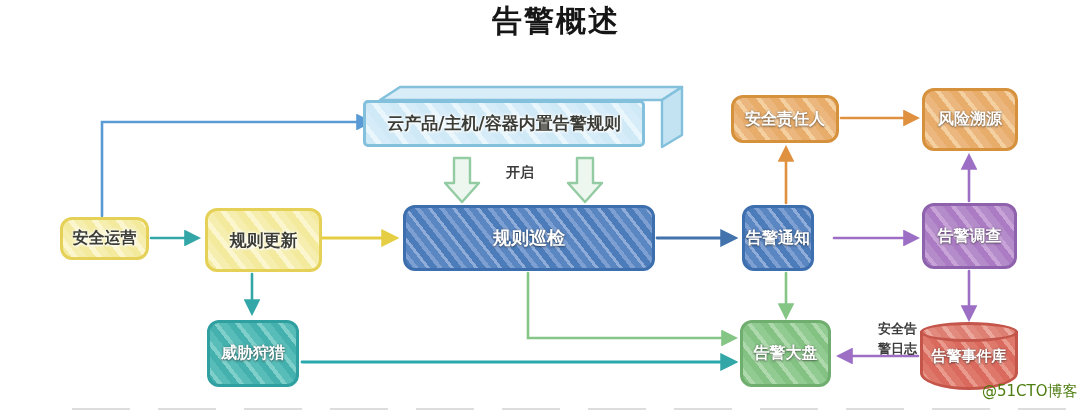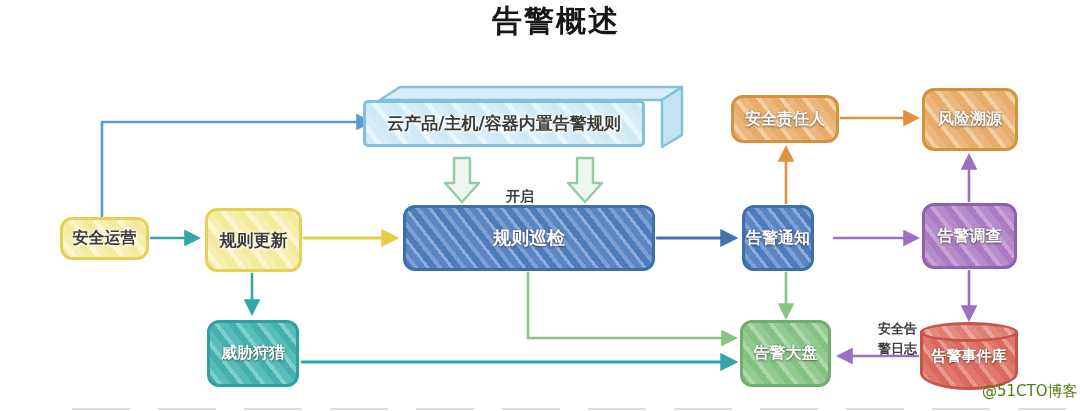--- a/index.html
+++ b/index.html
@@ -86,21 +86,21 @@
     text-align: center;
   }
 
   .float-label {
     position: absolute;
     z-index: 3;
     font-weight: 700;
     color: #3c3c3c;
     text-align: center;
   }
-  .enable-label { left: 492px; top: 164px; width: 56px; font-size: 14px; margin-top: 24px; }
+  .enable-label { left: 492px; top: 164px; width: 56px; font-size: 14px; }
   .log-label { left: 876px; top: 319px; width: 43px; font-size: 13px; line-height: 1.55; }
 
   .watermark {
     position: absolute;
     left: 982px; top: 382px;
     font-size: 15px;
     color: #4d7c0f;
     z-index: 4;
     white-space: nowrap;
   }
@@ -162,21 +162,21 @@
     <path d="M528,273 L528,338 L733,338" fill="none" stroke="#85c686" stroke-width="2.6" stroke-linecap="round" marker-end="url(#m-green)"></path>
     <path d="M302,362 L733,362" fill="none" stroke="#2aa9ad" stroke-width="2.8" stroke-linecap="round" marker-end="url(#m-teal)"></path>
     <path d="M918,356 L841,356" fill="none" stroke="#9c6fc4" stroke-width="2.6" stroke-linecap="round" marker-end="url(#m-purple)"></path>
 
     <path d="M454,158 L470,158 L470,183 L479,183 L462,202 L445,183 L454,183 Z" fill="#edf6ef" stroke="#93cba2" stroke-width="2.4" stroke-linejoin="round"></path>
     <path d="M577,158 L593,158 L593,183 L602,183 L585,202 L568,183 L577,183 Z" fill="#edf6ef" stroke="#93cba2" stroke-width="2.4" stroke-linejoin="round"></path>
   </svg>
 
   <div class="node box-yellow t-dark" style="left:60px; top:217px; width:89px; height:43px; font-size:16px;">安全运营</div>
 
-  <div class="node box-yellow t-dark" style="left:205px; top:208px; width:97px; height:64px; font-size:17px;">规则更新</div>
+  <div class="node box-yellow t-dark" style="left:205px; top:208px; width:117px; height:64px; font-size:17px;">规则更新</div>
 
   <div class="node box-lightblue t-dark" style="left:363px; top:100px; width:282px; height:47px; font-size:17px; border-radius:5px;">云产品/主机/容器内置告警规则</div>
 
   <div class="node box-blue t-white" style="left:403px; top:205px; width:252px; height:66px; font-size:18px;">规则巡检</div>
 
   <div class="node box-blue t-white" style="left:742px; top:205px; width:72px; height:66px; font-size:16px;">告警通知</div>
 
   <div class="node box-orange t-white" style="left:731px; top:95px; width:108px; height:48px; font-size:16px;">安全责任人</div>
 
   <div class="node box-orange t-white" style="left:922px; top:88px; width:96px; height:63px; font-size:16px;">风险溯源</div>

